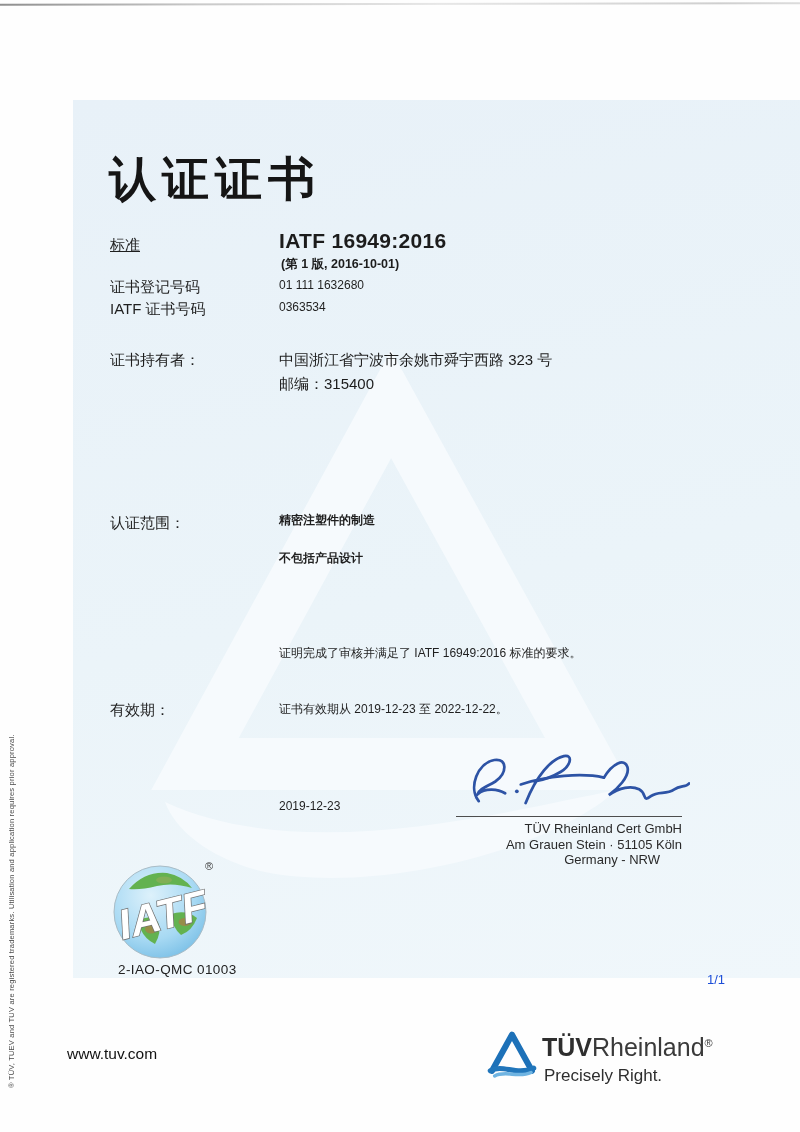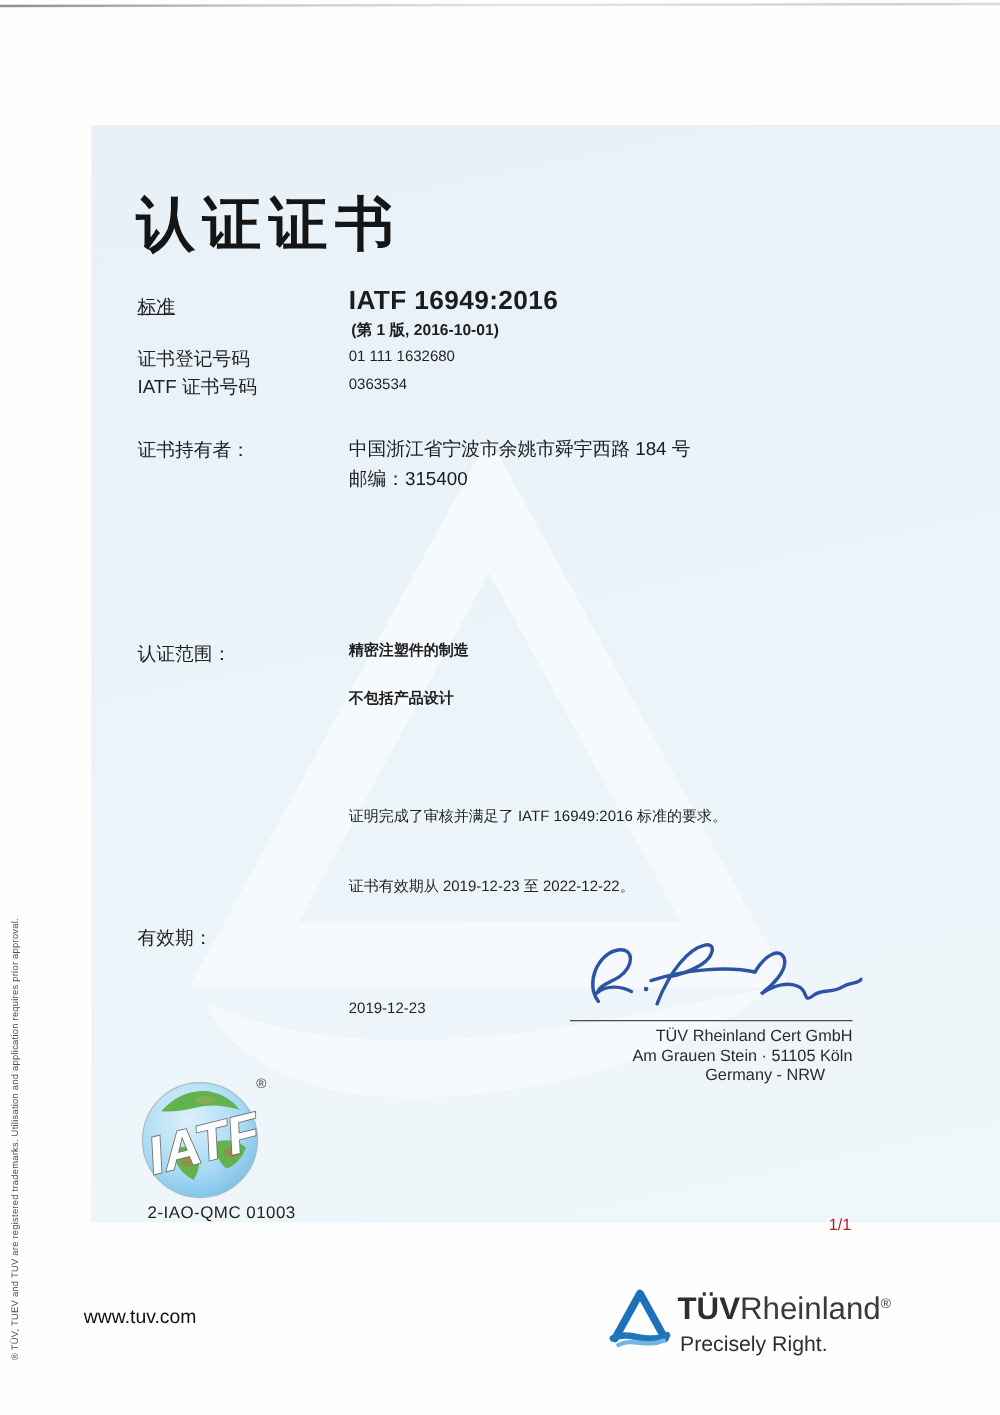--- a/index.html
+++ b/index.html
@@ -27,21 +27,21 @@
   .val{font-size:12px;color:#1f1f1f;}
   .title{font-size:47px;font-weight:700;letter-spacing:6px;color:#151515;}
   .std-val{font-size:21px;font-weight:700;letter-spacing:.3px;}
   .edition{font-size:12.5px;font-weight:700;}
   .bold{font-weight:700;}
   .holder-block{font-size:15px;line-height:23.5px;}
   .sigline{height:1px;background:#4d4d4d;}
   .issuer{font-size:13px;line-height:15.5px;text-align:right;color:#2a2a2a;}
   .issuer .region{padding-right:22px;}
   .iatf-code{font-size:13.5px;letter-spacing:.4px;color:#222;}
-  .pageno{font-size:13px;color:#b91c1c;}
+  .pageno{font-size:13px;color:#1d4ed8;margin-left:44px;}
   .website{font-size:15.5px;color:#111;}
   .brandword{font-size:25px;color:#3a3a3a;white-space:nowrap;}
   .brandword .tuv{font-weight:700;color:#2e2e2e;}
   .brandword .reg{font-size:11px;vertical-align:9px;}
   .tagline{font-size:17px;color:#2e2e2e;}
 </style>
 </head>
 <body>
 
 <div class="scanline"></div>
@@ -62,31 +62,31 @@
   <div class="abs edition" style="left:208px;top:156px;">(第 1 版, 2016-10-01)</div>
 
   <div class="abs lbl" style="left:37px;top:178px;">证书登记号码</div>
   <div class="abs val" style="left:206px;top:178px;">01 111 1632680</div>
 
   <div class="abs lbl" style="left:37px;top:200px;">IATF 证书号码</div>
   <div class="abs val" style="left:206px;top:200px;">0363534</div>
 
   <div class="abs lbl" style="left:37px;top:251px;">证书持有者：</div>
   <div class="abs holder-block" style="left:206px;top:248px;">
-    <div>中国浙江省宁波市余姚市舜宇西路 184 号</div>
+    <div>中国浙江省宁波市余姚市舜宇西路 323 号</div>
     <div>邮编：315400</div>
   </div>
 
   <div class="abs lbl" style="left:37px;top:414px;">认证范围：</div>
   <div class="abs val bold" style="left:206px;top:412px;">精密注塑件的制造</div>
   <div class="abs val bold" style="left:206px;top:450px;">不包括产品设计</div>
 
   <div class="abs val" style="left:206px;top:545px;">证明完成了审核并满足了 IATF 16949:2016 标准的要求。</div>
 
-  <div class="abs lbl" style="left:37px;top:601px;margin-top:40px;">有效期：</div>
+  <div class="abs lbl" style="left:37px;top:601px;">有效期：</div>
   <div class="abs val" style="left:206px;top:601px;">证书有效期从 2019-12-23 至 2022-12-22。</div>
 
   <div class="abs val" style="left:206px;top:699px;">2019-12-23</div>
 
   <svg class="abs" style="left:392px;top:650px;" width="225" height="64" viewBox="0 0 230 65" aria-hidden="true">
     <g fill="none" stroke="#2d53a5" stroke-width="2.8" stroke-linecap="round">
       <path d="M14 52 C 3 38 13 13 30 10 C 44 8 43 24 31 32 C 23 37 15 39 13 45 C 21 38 34 40 41 44"></path>
       <path d="M62 54 C 73 26 88 9 101 6 C 111 4 108 16 98 22 C 88 28 77 31 71 32"></path>
       <path d="M57 35 C 84 26 120 23 142 28"></path>
       <path d="M142 28 C 151 13 163 8 166 17 C 169 27 155 40 147 46 C 158 38 170 36 178 40 C 186 44 181 54 190 47 C 198 41 205 46 214 40 C 220 36 226 38 229 34"></path>

